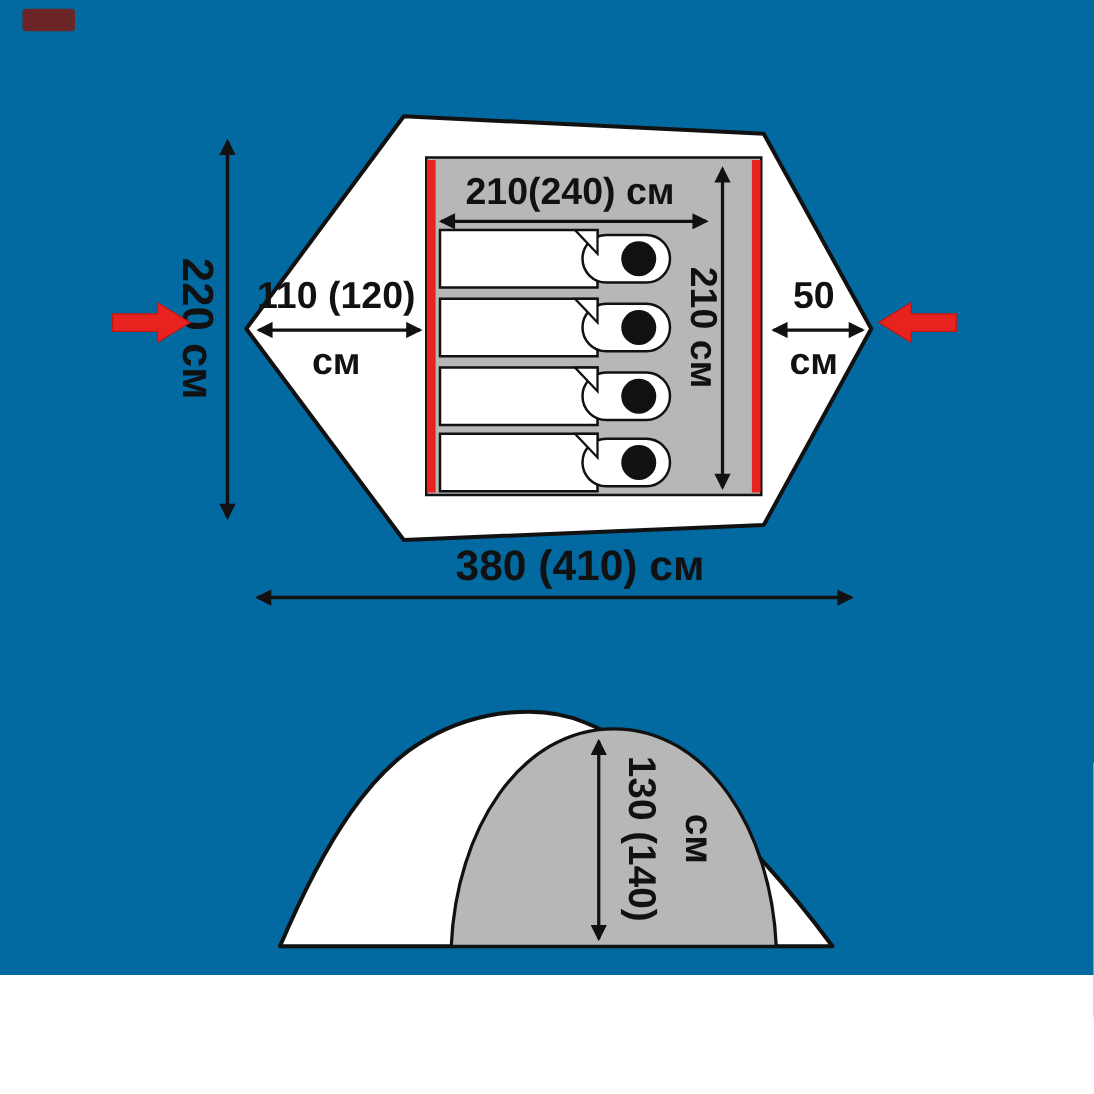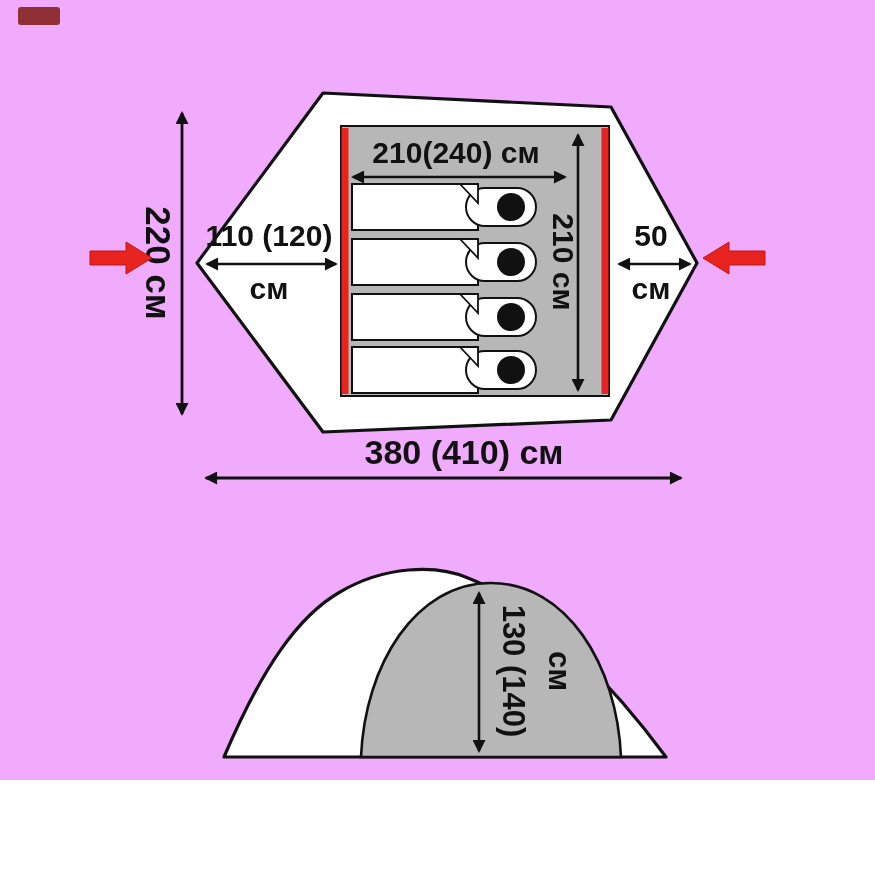--- a/index.html
+++ b/index.html
@@ -1,19 +1,19 @@
 <!DOCTYPE html>
 <html><head>
 <meta charset="utf-8">
 <style>
   html,body { margin:0; padding:0; background:#ffffff; }
   .canvas {
     position:relative;
     width:875px; height:780px;
-    background:#f0abfc;
+    background:#0369a1;
     overflow:hidden;
     text-align:center;
   }
   svg { display:block; }
   text {
     font-family:"Liberation Sans","DejaVu Sans",sans-serif;
     font-weight:700;
     fill:#111111;
   }
   .t30 { font-size:30px; }

